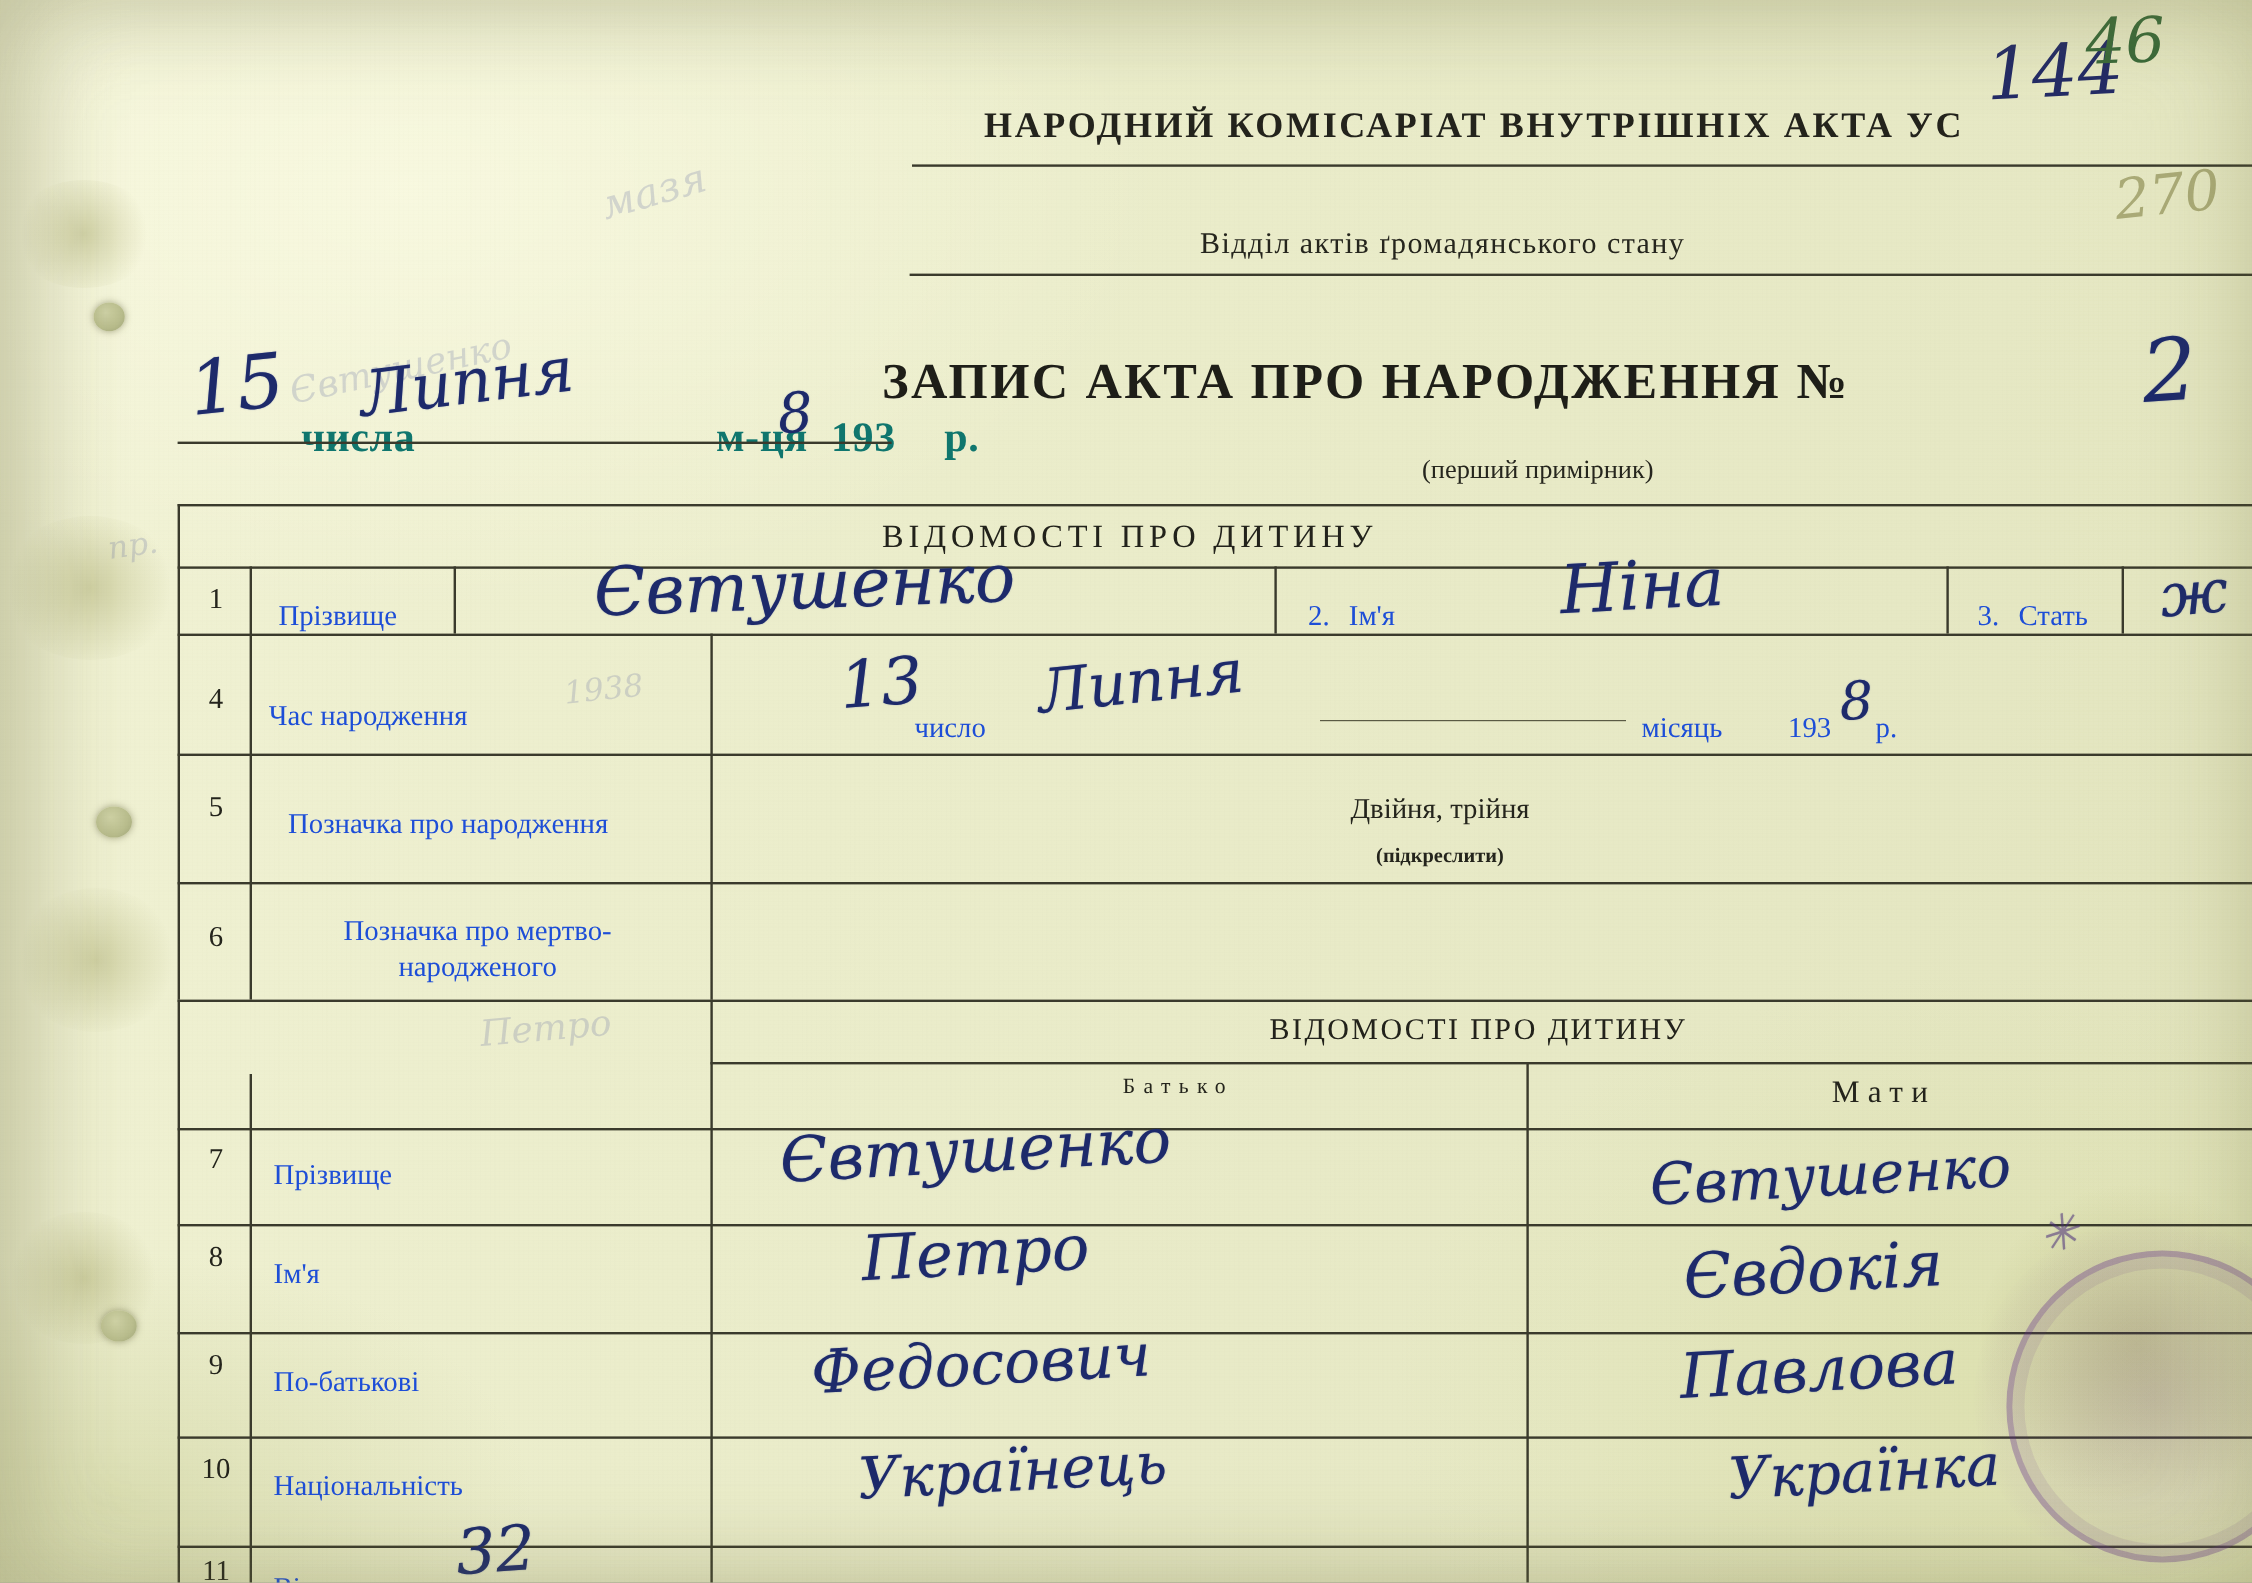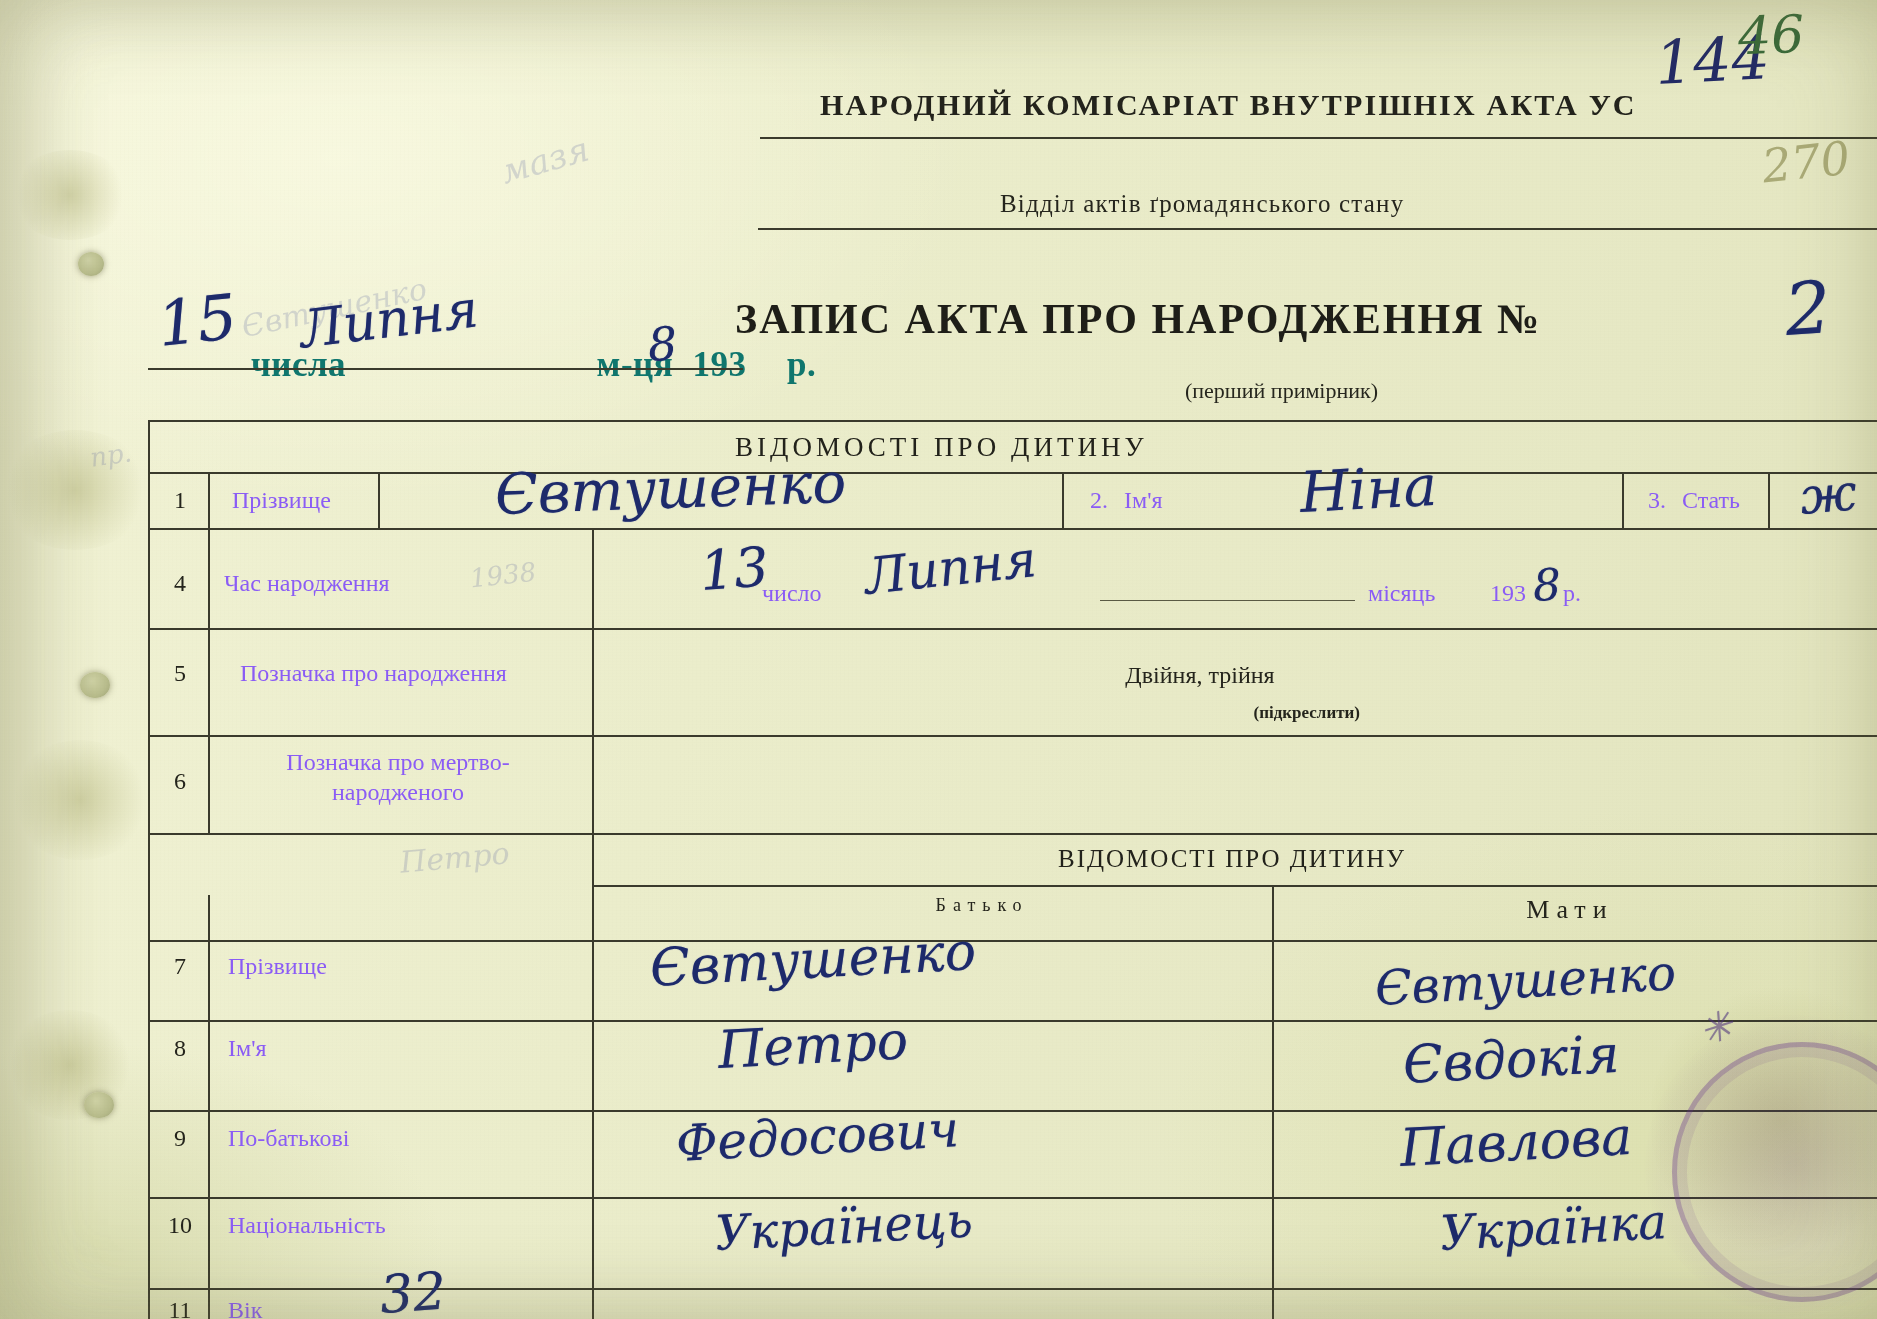--- a/index.html
+++ b/index.html
@@ -123,22 +123,23 @@
   .cellnum {
     position: absolute;
     font-size: 24px;
     color: #24241c;
     text-align: center;
     width: 50px;
   }
   .celllabel {
     position: absolute;
     font-size: 24px;
-    color: #8b5cf6;
-    white-space: nowrap;
+    color: #1d4ed8;
+    white-space: nowrap;
+    margin-top: 14px;
   }
   .celllabel.two {
     white-space: normal;
     line-height: 1.18;
     width: 330px;
     text-align: center;
   }
   .centered {
     position: absolute;
     text-align: center;
@@ -279,21 +280,21 @@
   <div class="rule thin" style="left:1100px;top:600px;width:255px;height:1px;background:#5a5a44;"></div>
   <div class="celllabel" style="left:1368px;top:580px;">місяць</div>
   <div class="celllabel" style="left:1490px;top:580px;">193</div>
   <div class="hw" style="left:1533px;top:560px;font-size:44px;transform:rotate(-3deg);">8</div>
   <div class="celllabel" style="left:1563px;top:580px;">р.</div>
   <div class="rule" style="left:148px;top:628px;width:1729px;"></div>
 
   <div class="cellnum" style="left:155px;top:660px;">5</div>
   <div class="celllabel" style="left:240px;top:660px;">Позначка про народження</div>
   <div class="centered" style="left:1040px;top:662px;width:320px;">Двійня, трійня</div>
-  <div class="centered small" style="left:1040px;top:703px;width:320px;text-align:right;">(підкреслити)</div>
+  <div class="centered small" style="left:1040px;top:703px;width:320px;">(підкреслити)</div>
   <div class="rule" style="left:148px;top:735px;width:1729px;"></div>
 
   <div class="cellnum" style="left:155px;top:768px;">6</div>
   <div class="celllabel two" style="left:228px;top:748px;width:340px;text-align:center;">Позначка про мертво-</div>
   <div class="celllabel two" style="left:228px;top:778px;width:340px;text-align:center;">народженого</div>
   <div class="rule" style="left:148px;top:833px;width:1729px;"></div>
 
   <div class="vrule" style="left:148px;top:833px;height:486px;"></div>
   <div class="vrule" style="left:208px;top:895px;height:424px;"></div>
   <div class="vrule" style="left:592px;top:833px;height:486px;"></div>

